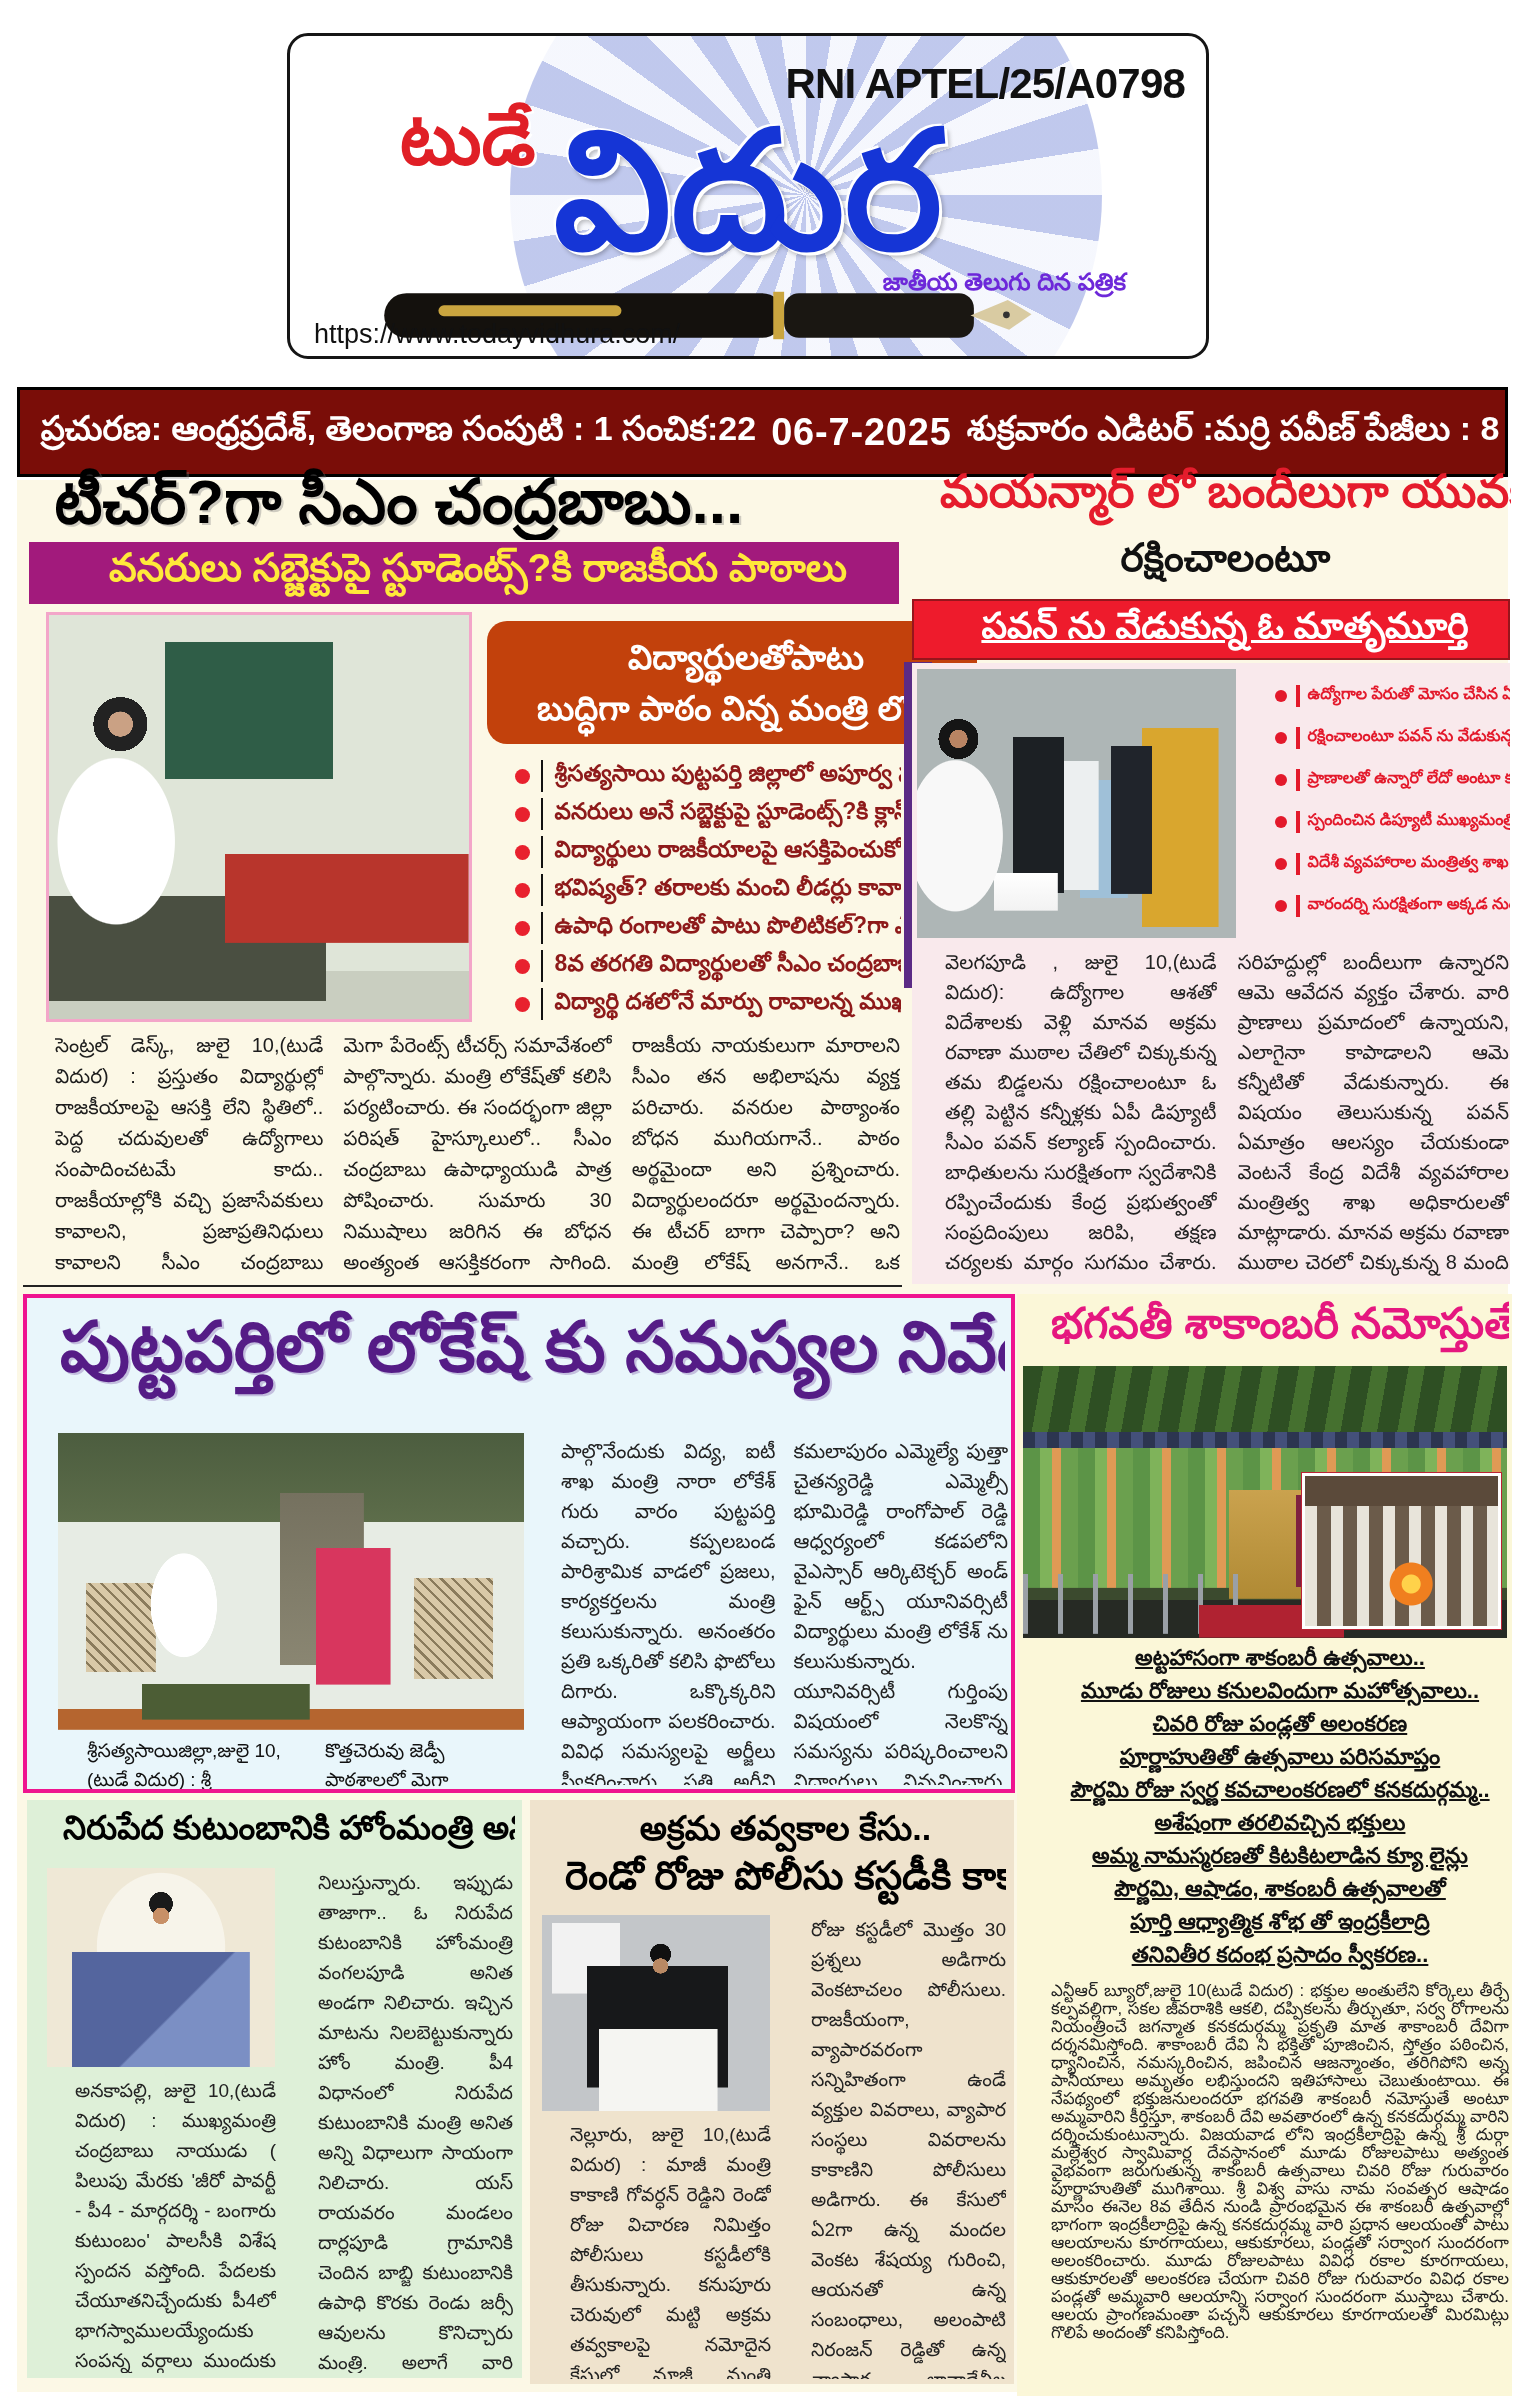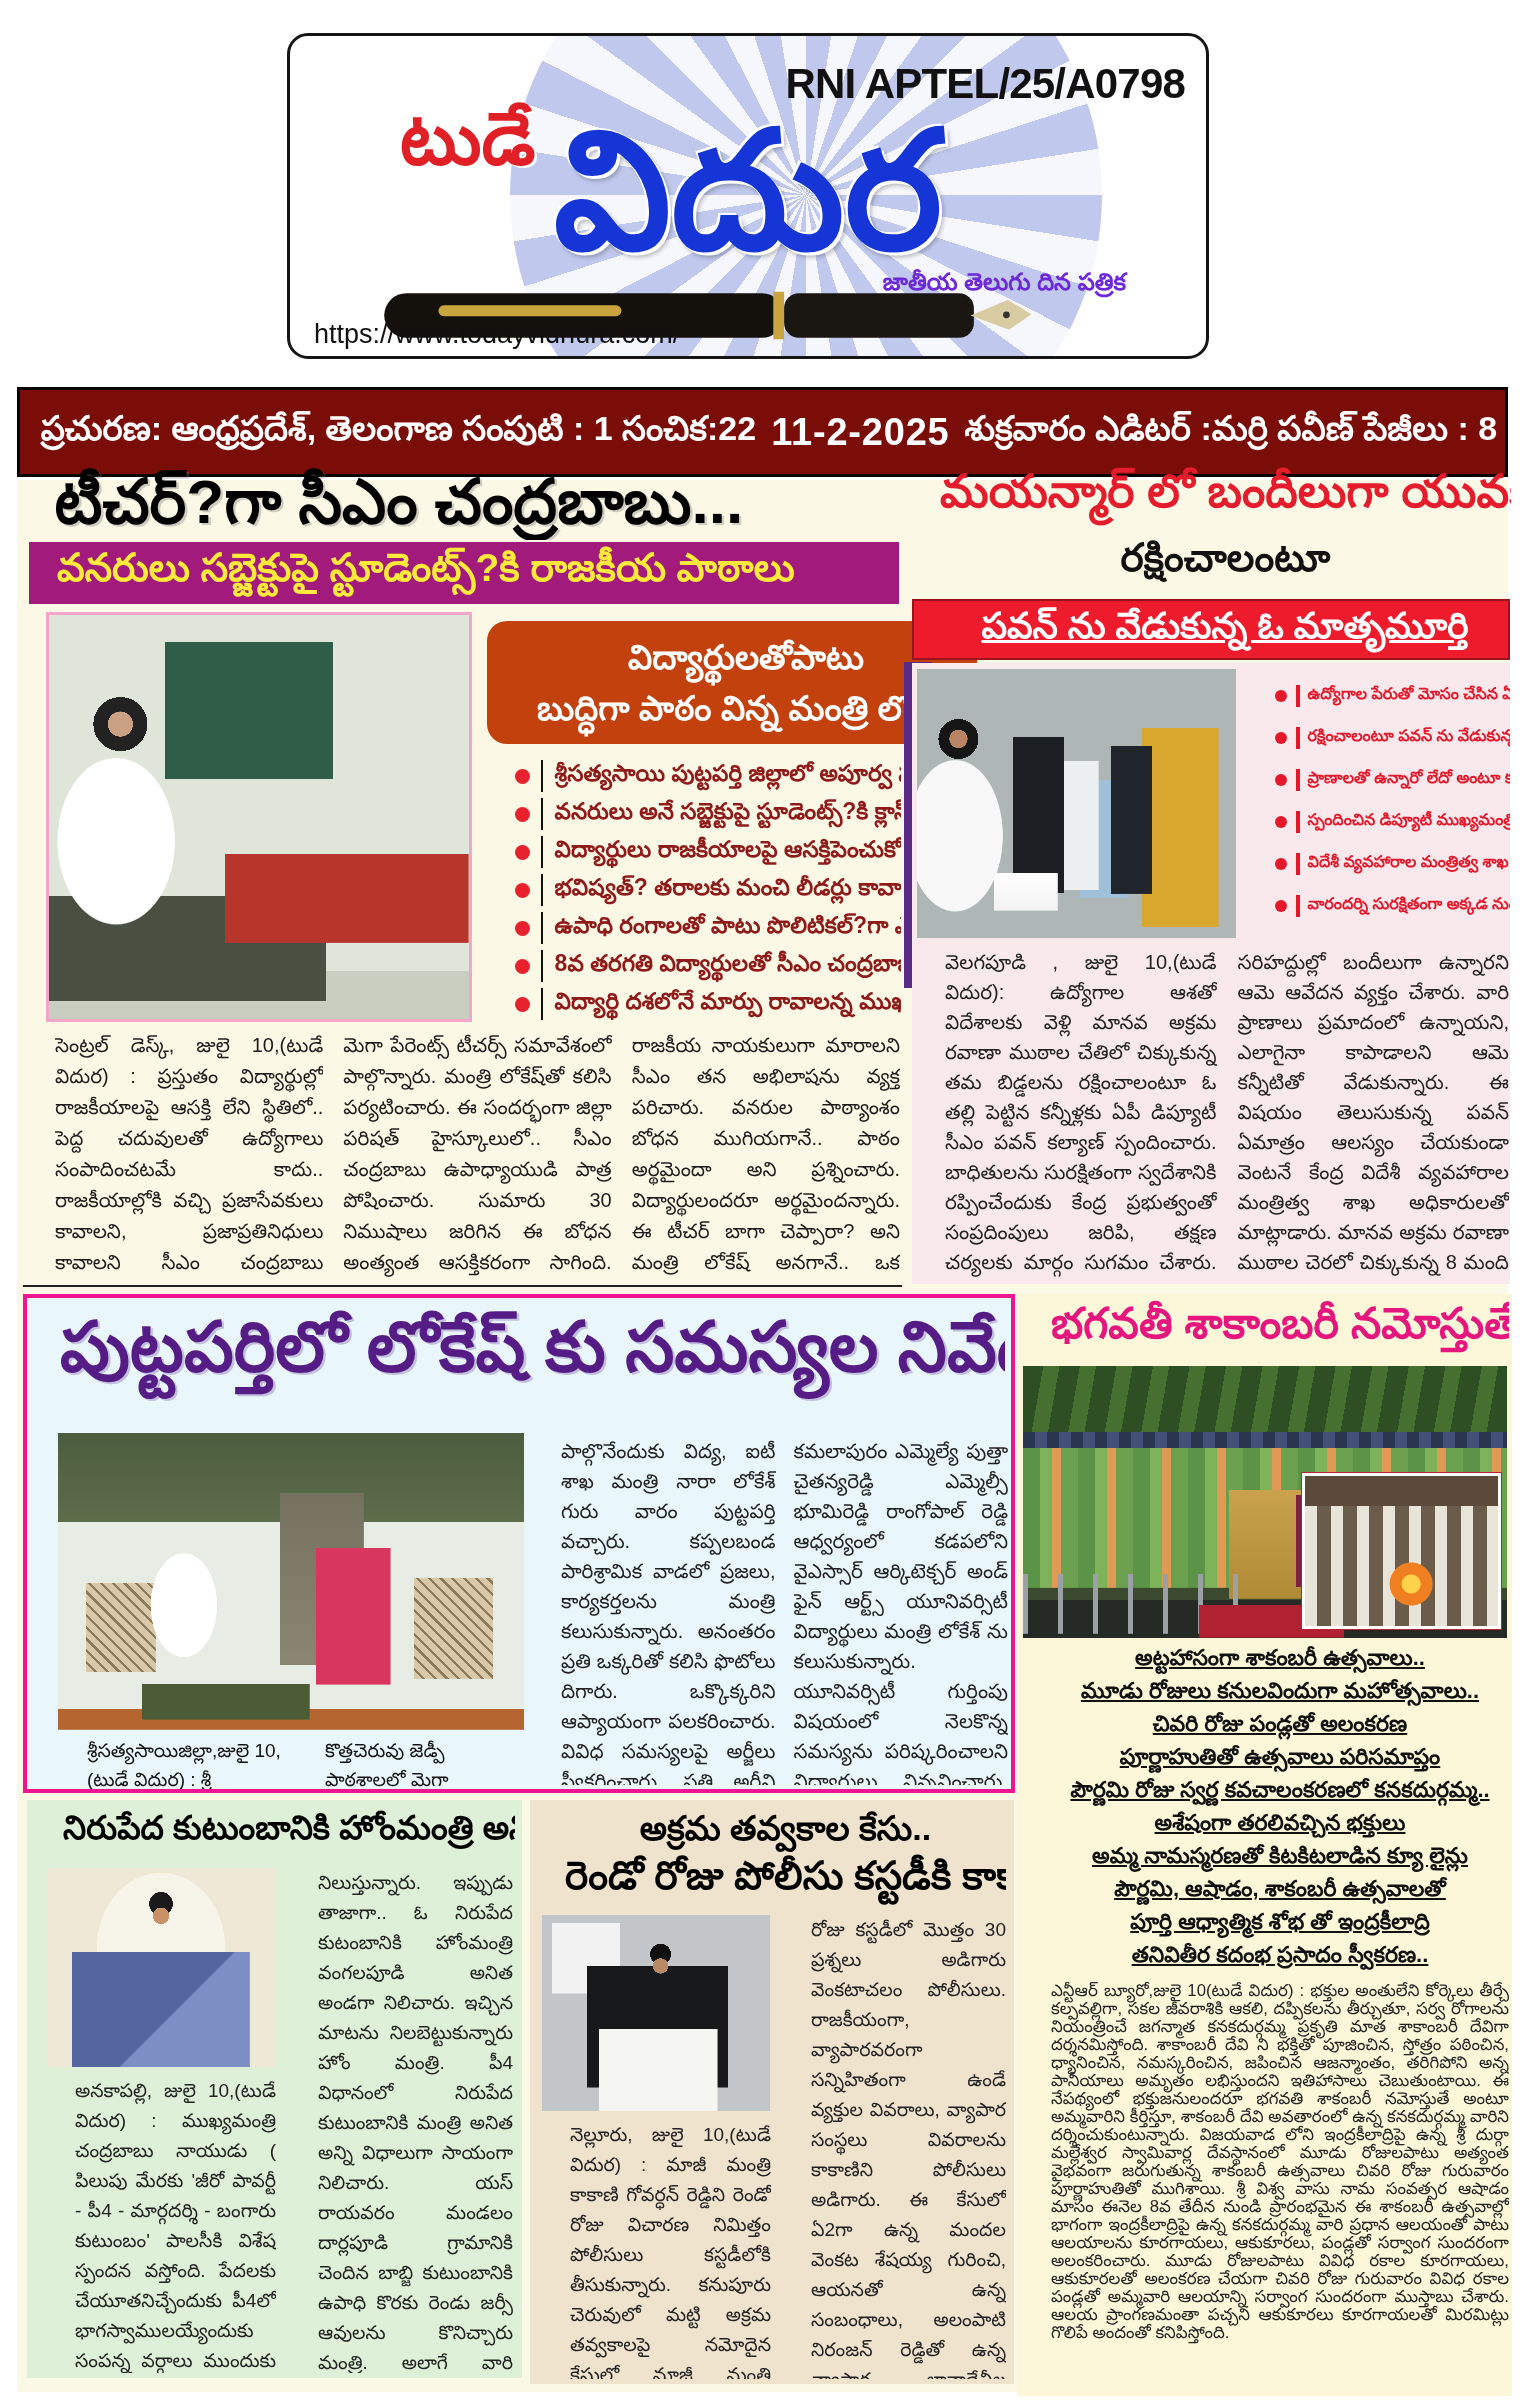--- a/index.html
+++ b/index.html
@@ -29,21 +29,21 @@
   #infobar .seg { font-size:34px; font-weight:700; }
   #infobar .seg-date { font-size:38px; font-weight:900; letter-spacing:0.8px; }
 
   
   #contentbg { left:16.7px; top:480px; width:1491px; height:1912px; background:#fcf8e6; }
 
   
   #lead-headline { left:26.6px; top:466px; width:874px; height:74px; font-size:62px; font-weight:900; color:#000;
     white-space:nowrap; overflow:hidden; text-shadow:2.3px 2.3px 0 rgba(120,120,120,.35); }
   #lead-subbox { left:29px; top:542px; width:870px; height:62px; background:#a21a7c; display:flex; align-items:center;
-    }
+    justify-content:center; }
   #lead-subbox .t { font-size:39px; font-weight:800; color:#ffe93a; white-space:nowrap; }
   #lead-photo { left:46px; top:612px; width:426px; height:410px; border:3.8px solid #f3a6c9;
     background-color:#dfe5d8;
     background-image:
       radial-gradient(circle 27px at 17% 27%, #caa184 0 46%, #222 47% 100%, rgba(0,0,0,0) 100%),
       radial-gradient(ellipse 91px 129px at 16% 56%, #ffffff 0 64%, rgba(255,255,255,0) 65%),
       linear-gradient(#2f5d47, #2f5d47),
       linear-gradient(#b8352c, #b8352c),
       linear-gradient(#4a4f41, #4a4f41),
       linear-gradient(#c9cec0, #c9cec0);
@@ -211,21 +211,21 @@
       <rect x="648" y="14" width="14" height="62" fill="#caa53f"></rect>
       <rect x="630" y="12" width="280" height="66" rx="22" fill="#1a1712"></rect>
       <polygon points="905,45 960,22 995,43 962,66" fill="#d9cba2"></polygon>
       <circle cx="958" cy="44" r="5" fill="#333"></circle>
     </svg>
     <div class="mast-url">https://www.todayvidhura.com/</div>
   </div>
 
   <div class="abs" id="infobar">
     <span class="seg">ప్రచురణ: ఆంధ్రప్రదేశ్, తెలంగాణ   సంపుటి : 1  సంచిక:22</span>
-    <span class="seg seg-date">11-2-2025</span>
+    <span class="seg seg-date">06-7-2025</span>
     <span class="seg">శుక్రవారం   ఎడిటర్ :మర్రి పవీణ్     పేజీలు : 8   వెల 4 /</span>
   </div>
 
   <div class="abs" id="lead-headline">టీచర్?గా సీఎం చంద్రబాబు...</div>
   <div class="abs" id="lead-subbox">
     <span class="t">వనరులు సబ్జెక్టుపై స్టూడెంట్స్?కి రాజకీయ పాఠాలు</span>
   </div>
   <div class="abs" id="lead-photo"></div>
   <div class="abs" id="kicker">
     <span class="k">విద్యార్థులతోపాటు</span>

